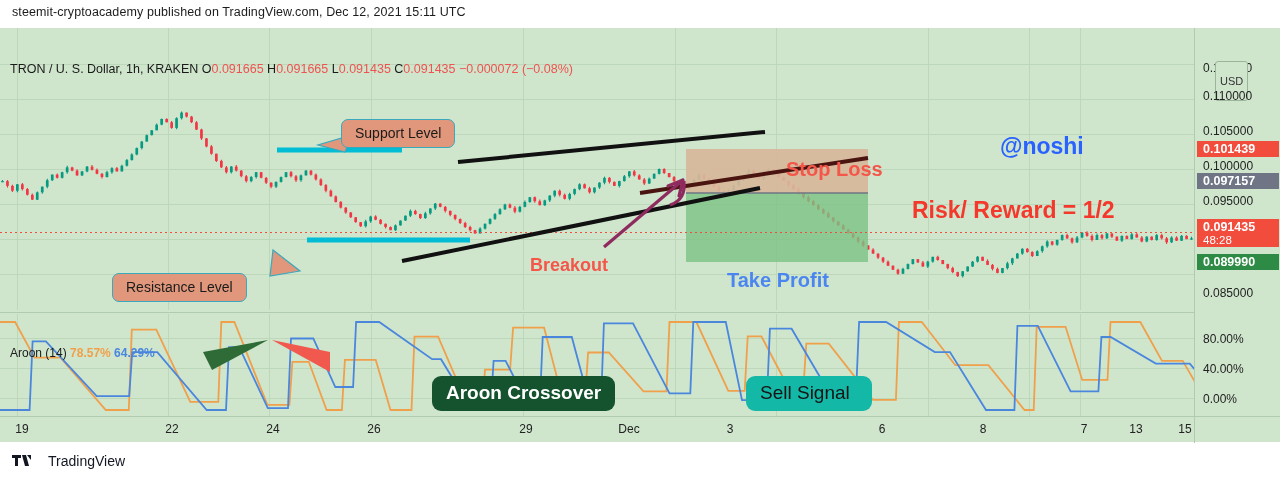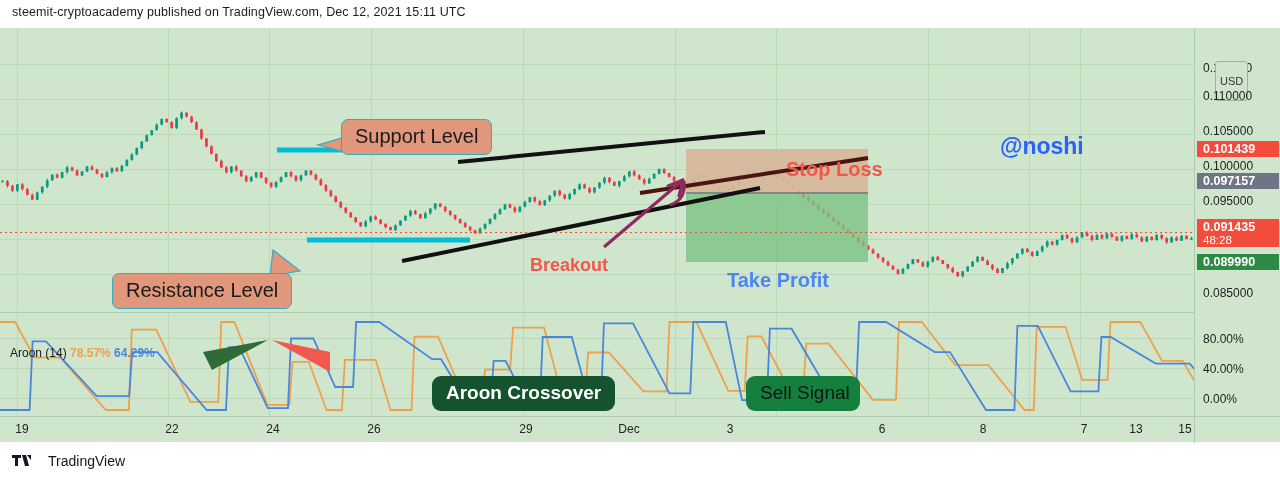--- a/index.html
+++ b/index.html
@@ -92,42 +92,42 @@
   }
   .time-axis .axis-sep-v { position: absolute; left: 1194px; top: 0; width: 1px; height: 26px; background: #b0cbb0; }
 
   
   svg.overlay { position: absolute; left: 0; top: 0; overflow: visible; }
 
   
   .callout {
     position: absolute;
     border-radius: 7px;
-    font-size: 20px;
+    font-size: 14px;
     padding: 5px 13px 6px 13px;
     white-space: nowrap;
     line-height: 1.15;
   }
   .callout-support {
     background: #e0977c; border: 1.5px solid #3aa8bd; color: #1b1b1b;
     left: 341px; top: 91px;
   }
   .callout-resistance {
     background: #e0977c; border: 1.5px solid #3aa8bd; color: #1b1b1b;
     left: 112px; top: 245px;
   }
   .callout-aroon {
     background: #14532d; color: #ffffff; font-weight: bold;
     left: 432px; top: 348px; border-radius: 9px;
     padding: 6px 14px 7px 14px; font-size: 19px;
   }
   .callout-sell {
-    background: #15803d; color: #141414; font-weight: normal;
+    background: #14b8a6; color: #141414; font-weight: normal;
     left: 746px; top: 348px; border-radius: 9px;
-    padding: 6px 10px 7px 14px; font-size: 19px;
+    padding: 6px 22px 7px 14px; font-size: 19px;
   }
 
   
   .anno { position: absolute; white-space: nowrap; }
   .title-main {
     left: 633px; top: 66px;
     font-size: 34px; color: #111111; letter-spacing: 0.2px;
   }
   .handle {
     left: 1000px; top: 105px;
@@ -712,31 +712,40 @@
         </g>
         <path id="aroon-up" fill="none" stroke="#f0a04b" stroke-width="1.8" d="M0.0 8.0 L15.1 8.0 L34.5 43.7 L34.5 43.7 L60.5 43.7 L105.8 96.0 L105.8 96.0 L128.8 96.0 L131.8 15.7 L131.8 15.7 L156.3 15.7 L190.3 87.9 L190.3 87.9 L218.3 87.9 L221.3 8.0 L221.3 8.0 L234.4 8.0 L267.4 90.9 L267.4 90.9 L289.4 90.9 L292.4 47.8 L292.4 47.8 L308.8 47.8 L326.6 96.0 L326.6 96.0 L341.9 96.0 L344.9 45.8 L344.9 45.8 L375.7 45.8 L390.5 96.0 L390.5 96.0 L411.5 96.0 L414.5 22.6 L414.5 22.6 L438.1 22.6 L469.0 94.3 L469.0 94.3 L482.0 94.3 L485.0 55.6 L485.0 55.6 L510.1 55.6 L513.1 13.7 L513.1 13.7 L544.1 13.7 L562.7 85.4 L562.7 85.4 L585.1 85.4 L588.1 38.5 L588.1 38.5 L608.8 38.5 L643.5 77.3 L643.5 77.3 L666.5 77.3 L669.5 8.0 L669.5 8.0 L696.4 8.0 L728.3 76.8 L728.3 76.8 L744.7 76.8 L747.7 22.3 L747.7 22.3 L761.4 22.3 L789.1 75.0 L789.1 75.0 L803.3 75.0 L806.3 29.7 L806.3 29.7 L828.8 29.7 L872.9 85.8 L872.9 85.8 L895.9 85.8 L898.9 8.0 L898.9 8.0 L921.8 8.0 L955.3 51.2 L955.3 51.2 L988.4 51.2 L1024.5 96.0 L1024.5 96.0 L1033.7 96.0 L1036.7 12.8 L1036.7 12.8 L1065.6 12.8 L1082.2 65.9 L1082.2 65.9 L1107.5 65.9 L1110.5 8.0 L1110.5 8.0 L1140.3 8.0 L1162.0 46.9 L1162.0 46.9 L1182.7 46.9 L1211.3 96.0"></path>
         <path id="aroon-down" fill="none" stroke="#4b86dd" stroke-width="1.8" d="M0.0 96.0 L29.6 96.0 L32.6 27.4 L32.6 27.4 L45.9 27.4 L96.7 82.1 L96.7 82.1 L129.2 82.1 L132.2 38.1 L132.2 38.1 L157.3 38.1 L206.7 96.0 L206.7 96.0 L226.0 96.0 L229.0 33.1 L229.0 33.1 L239.2 33.1 L267.8 94.1 L267.8 94.1 L288.0 94.1 L291.0 24.5 L291.0 24.5 L313.3 24.5 L335.3 73.0 L335.3 73.0 L353.1 73.0 L356.1 8.0 L356.1 8.0 L379.2 8.0 L432.1 45.2 L432.1 45.2 L441.0 45.2 L472.0 96.0 L472.0 96.0 L490.6 96.0 L493.6 46.8 L493.6 46.8 L505.6 46.8 L529.6 93.8 L529.6 93.8 L539.7 93.8 L542.7 23.0 L542.7 23.0 L571.8 23.0 L590.6 93.1 L590.6 93.1 L600.9 93.1 L603.9 9.3 L603.9 9.3 L633.0 9.3 L669.5 79.3 L669.5 79.3 L690.3 79.3 L693.3 8.0 L693.3 8.0 L725.8 8.0 L742.0 86.1 L742.0 86.1 L766.9 86.1 L769.9 14.7 L769.9 14.7 L791.6 14.7 L828.8 78.0 L828.8 78.0 L856.1 78.0 L859.1 8.0 L859.1 8.0 L886.1 8.0 L934.8 38.1 L934.8 38.1 L950.0 38.1 L986.0 96.0 L986.0 96.0 L1014.4 96.0 L1017.4 11.8 L1017.4 11.8 L1037.8 11.8 L1070.6 77.3 L1070.6 77.3 L1098.4 77.3 L1101.4 23.0 L1101.4 23.0 L1110.6 23.0 L1155.8 49.6 L1155.8 49.6 L1189.8 49.6 L1228.7 96.0"></path>
 
         <path d="M 203,38 L 268,26 L 212,56 Z" fill="#2f6b36"></path>
 
         <path d="M 272,26 L 330,58 L 330,38 Z" fill="#f1594e"></path>
       </svg>
     </div>
 
+    <div class="legend">
+      <span class="sym">TRON / U. S. Dollar, 1h, KRAKEN</span>
+      <span class="tag">O</span><span class="val">0.091665</span>
+      <span class="tag">H</span><span class="val">0.091665</span>
+      <span class="tag">L</span><span class="val">0.091435</span>
+      <span class="tag">C</span><span class="val">0.091435</span>
+      <span class="chg">−0.000072 (−0.08%)</span>
+    </div>
 
     <div class="aroon-legend">
       <span>Aroon (14)</span>
       <span class="a-orange">78.57%</span>
       <span class="a-blue">64.29%</span>
     </div>
 
     <div class="anno handle">@noshi</div>
     <div class="anno anno-stoploss">Stop Loss</div>
     <div class="anno anno-takeprofit">Take Profit</div>
     <div class="anno anno-breakout">Breakout</div>
+    <div class="anno anno-rr">Risk/ Reward = 1/2</div>
 
     <div class="callout callout-support">Support Level</div>
     <div class="callout callout-resistance">Resistance Level</div>
     <div class="callout callout-aroon">Aroon Crossover</div>
     <div class="callout callout-sell">Sell Signal</div>
   </div>
 
   <div class="price-axis">
     <div class="axis-label" style="top:33px;">0.115000</div>
     <div class="usd-badge">USD</div>

